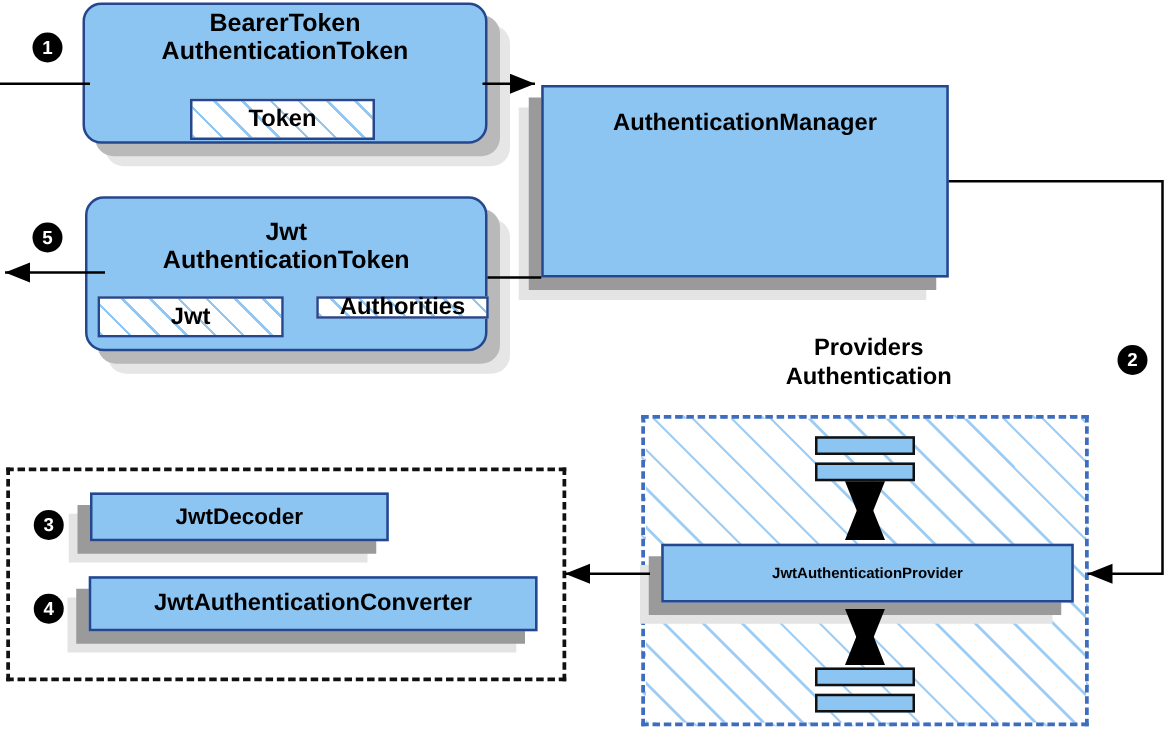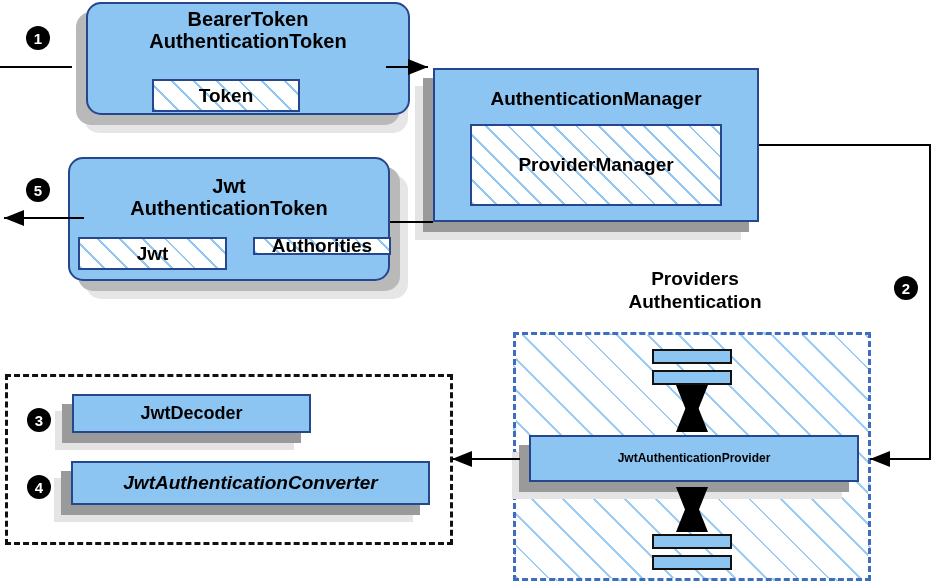--- a/index.html
+++ b/index.html
@@ -42,21 +42,21 @@
 
   
   svg.wires{position:absolute;left:0;top:0;width:932px;height:584px;
             z-index:10;pointer-events:none;}
 
   .label-free{position:absolute;font-weight:bold;color:#000;text-align:center;
               line-height:1.2;z-index:6;}
 
   
   #bearer-box{left:66px;top:2px;width:324px;height:113px;font-size:20px;
-              flex-direction:column;padding-top:4px;justify-content:flex-start;margin-left:20px;}
+              flex-direction:column;padding-top:4px;justify-content:flex-start;}
   #bearer-shadow{left:76px;top:12px;width:324px;height:113px;}
   #bearer-shadow2{left:84px;top:20px;width:324px;height:113px;}
   #token-sub{left:152px;top:79px;width:148px;height:33px;font-size:19px;}
 
   #jwtauth-box{left:68px;top:157px;width:322px;height:124px;font-size:20px;
                flex-direction:column;padding-top:16px;justify-content:flex-start;}
   #jwtauth-shadow{left:78px;top:167px;width:322px;height:124px;}
   #jwtauth-shadow2{left:86px;top:175px;width:322px;height:124px;}
   #jwt-sub{left:78px;top:237px;width:149px;height:33px;font-size:19px;}
   #authorities-sub{left:253px;top:237px;width:138px;height:18px;font-size:19px;}
@@ -78,21 +78,21 @@
             background:#8CC4F2;border:2px solid #111;z-index:6;}
   #sb1{left:652px;top:349px;}
   #sb2{left:652px;top:370px;}
   #sb3{left:652px;top:534px;}
   #sb4{left:652px;top:555px;}
 
   #dec-dot{left:5px;top:374px;width:448px;height:171px;}
   #decoder-box{left:72px;top:394px;width:239px;height:39px;font-size:18px;}
   #decoder-shadow{left:62px;top:404px;width:239px;height:39px;}
   #decoder-shadow2{left:55px;top:411px;width:239px;height:39px;}
-  #conv-box{left:71px;top:461px;width:359px;height:44px;font-size:19px;font-style:italic;}
+  #conv-box{left:71px;top:461px;width:359px;height:44px;font-size:19px;}
   #conv-shadow{left:61px;top:471px;width:359px;height:44px;}
   #conv-shadow2{left:54px;top:478px;width:359px;height:44px;}
 
   #badge1{left:26px;top:26px;}
   #badge5{left:26px;top:178px;}
   #badge2{left:894px;top:276px;}
   #badge3{left:27px;top:408px;}
   #badge4{left:27px;top:475px;}
 </style>
 </head>
@@ -149,23 +149,20 @@
   <div class="shadow" id="jap-shadow"></div>
   <div class="box" id="jap-box">
     <span>JwtAuthenticationProvider</span>
   </div>
 
   <div class="shadow2" id="am-shadow2"></div>
   <div class="shadow" id="am-shadow"></div>
   <div class="box" id="am-box">
     <span>AuthenticationManager</span>
   </div>
-  <div class="hatch" id="pm-sub">
-    <span>ProviderManager</span>
-  </div>
 
   <div class="rshadow2" id="bearer-shadow2"></div>
   <div class="rshadow" id="bearer-shadow"></div>
   <div class="box rounded" id="bearer-box">
     <div>BearerToken</div>
     <div>AuthenticationToken</div>
   </div>
   <div class="hatch" id="token-sub">
     <span>Token</span>
   </div>

